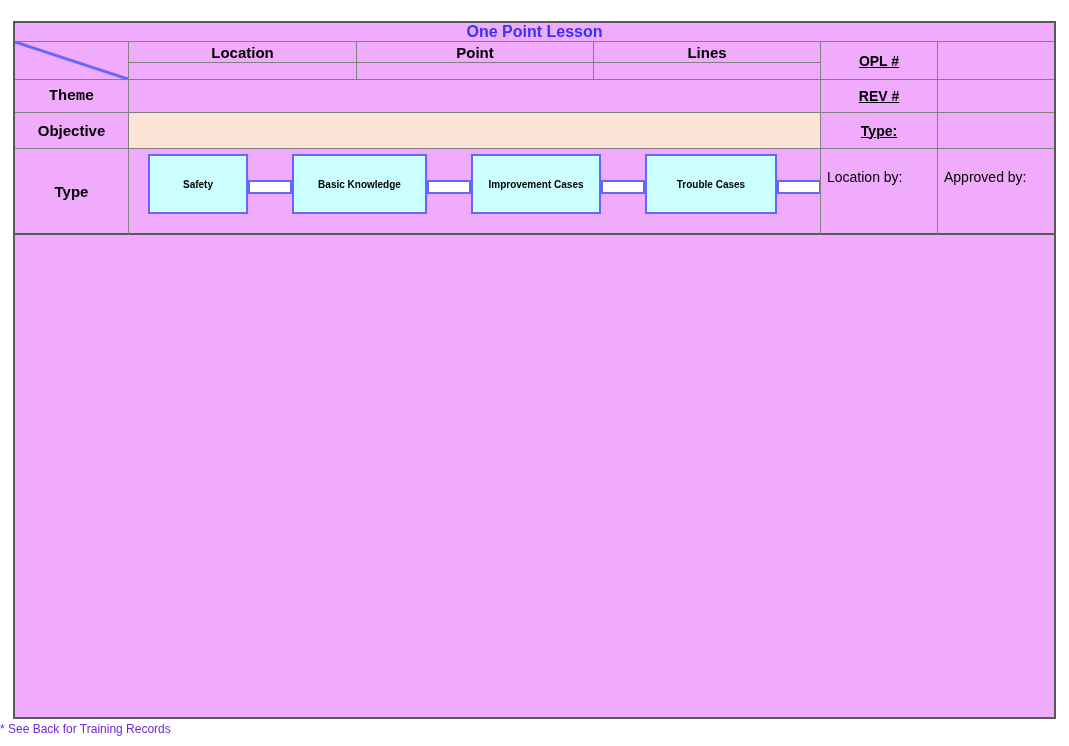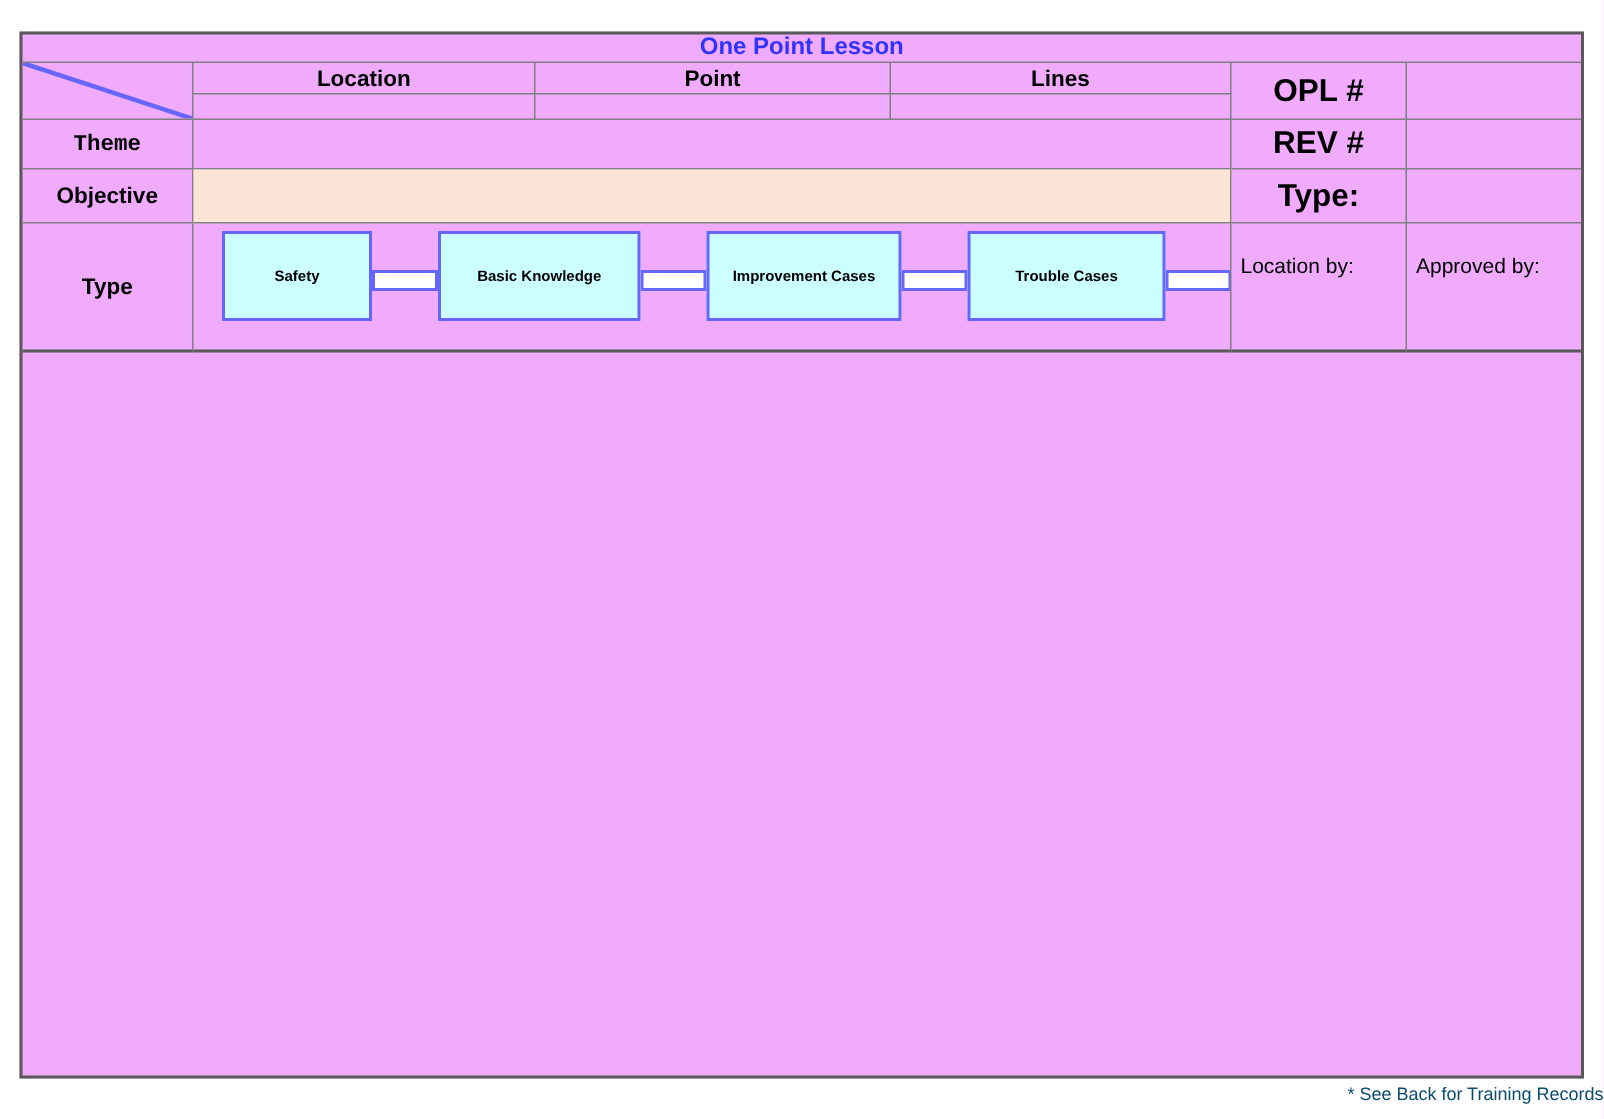--- a/index.html
+++ b/index.html
@@ -36,21 +36,21 @@
   .hdr-label{display:flex;align-items:center;justify-content:center;
     font-weight:bold;font-size:15px;}
   .c-loc-h{grid-column:2;grid-row:2;}
   .c-area-h{grid-column:3;grid-row:2;}
   .c-lines-h{grid-column:4;grid-row:2;}
   .c-loc-v{grid-column:2;grid-row:3;}
   .c-area-v{grid-column:3;grid-row:3;}
   .c-lines-v{grid-column:4;grid-row:3;}
 
   .meta-label{display:flex;align-items:center;justify-content:center;
-    font-weight:bold;font-size:21px;}
+    font-weight:bold;font-size:14px;text-decoration:underline;}
   .c-opl-l{grid-column:5;grid-row:2/4;}
   .c-opl-v{grid-column:6;grid-row:2/4;}
   .c-rev-l{grid-column:5;grid-row:4;}
   .c-rev-v{grid-column:6;grid-row:4;}
   .c-date-l{grid-column:5;grid-row:5;}
   .c-date-v{grid-column:6;grid-row:5;}
 
   .row-label{display:flex;align-items:center;justify-content:center;
     font-weight:bold;font-size:15px;}
   .c-theme-l{grid-column:1;grid-row:4;font-family:Liberation Mono, monospace;}
@@ -71,22 +71,22 @@
   .tb-3{width:132px;}
   .type-checkbox{margin-top:5px;width:44px;height:14px;background:#fff;
     border:2px solid var(--accent-blue);}
 
   .sign-cell{padding:20px 4px 0 6px;font-size:14px;}
   .c-prep{grid-column:5;grid-row:6;}
   .c-appr{grid-column:6;grid-row:6;}
 
   .c-content{grid-column:1/7;grid-row:7;}
 
-  .footer{position:absolute;left:0;top:722px;width:1069px;text-align:right;
-    font-size:12px;color:#0c4a6e;}
+  .footer{position:absolute;left:0;top:722px;width:1069px;text-align:left;
+    font-size:12px;color:#6d28d9;}
 </style>
 </head>
 <body>
 
 <div class="form">
 
   <div class="cell bb c-title">One Point Lesson</div>
 
   <div class="cell br bb c-diag">
     <svg viewBox="0 0 100 100" preserveAspectRatio="none">

